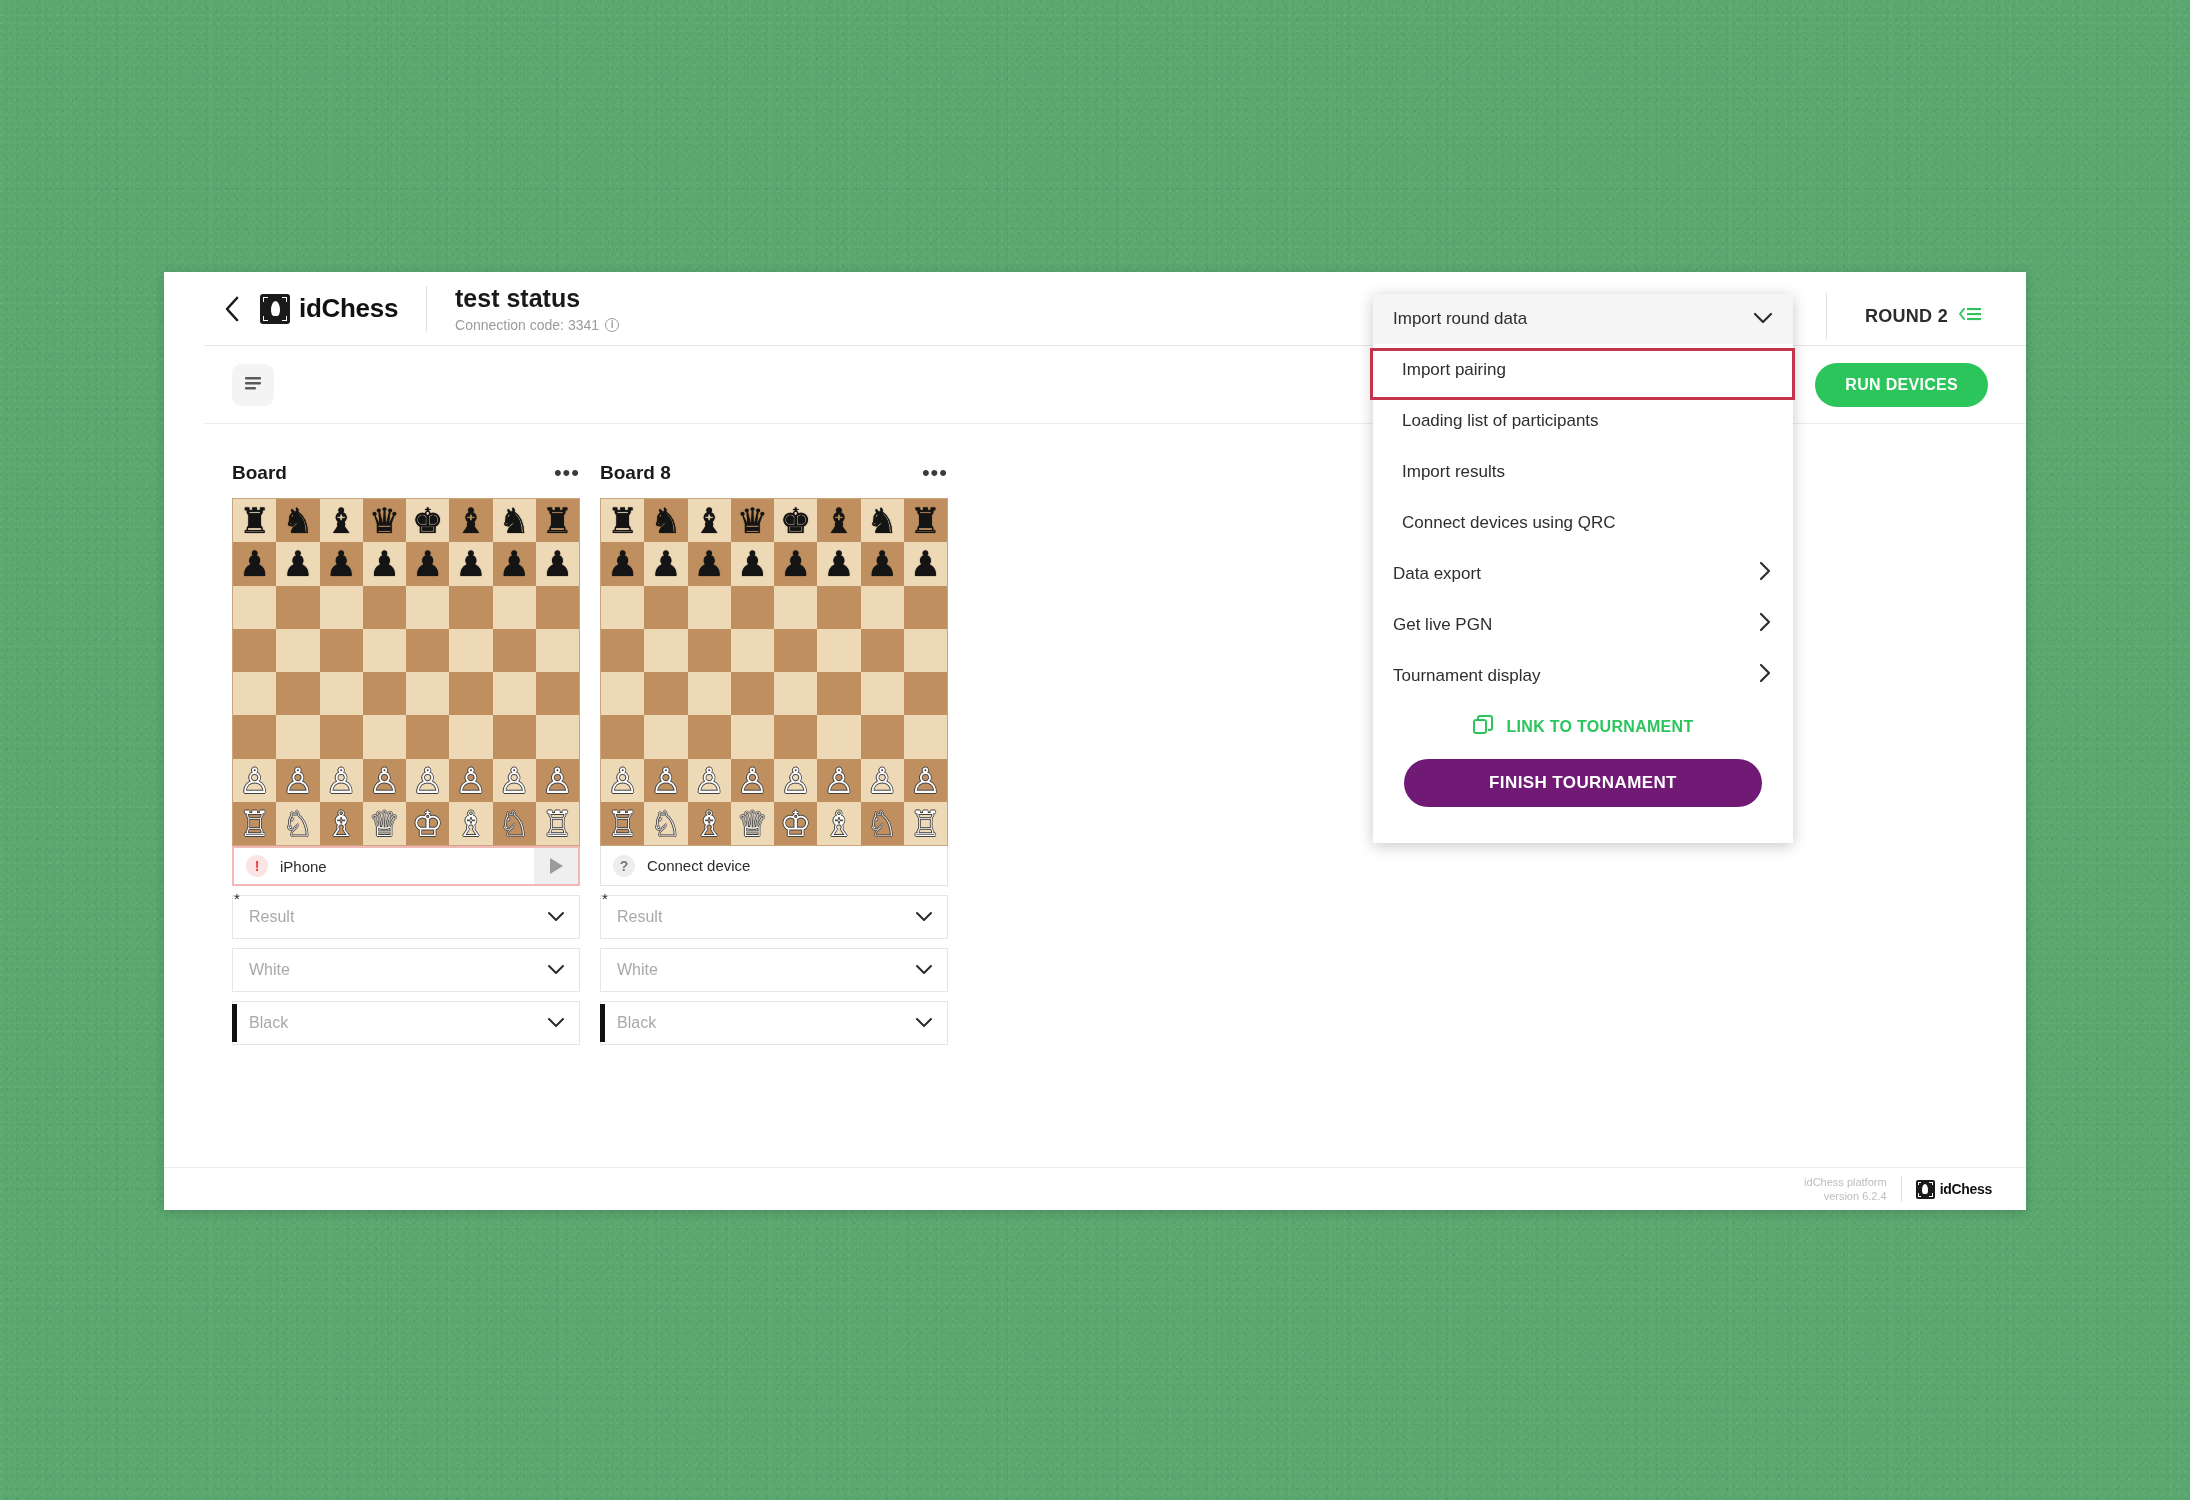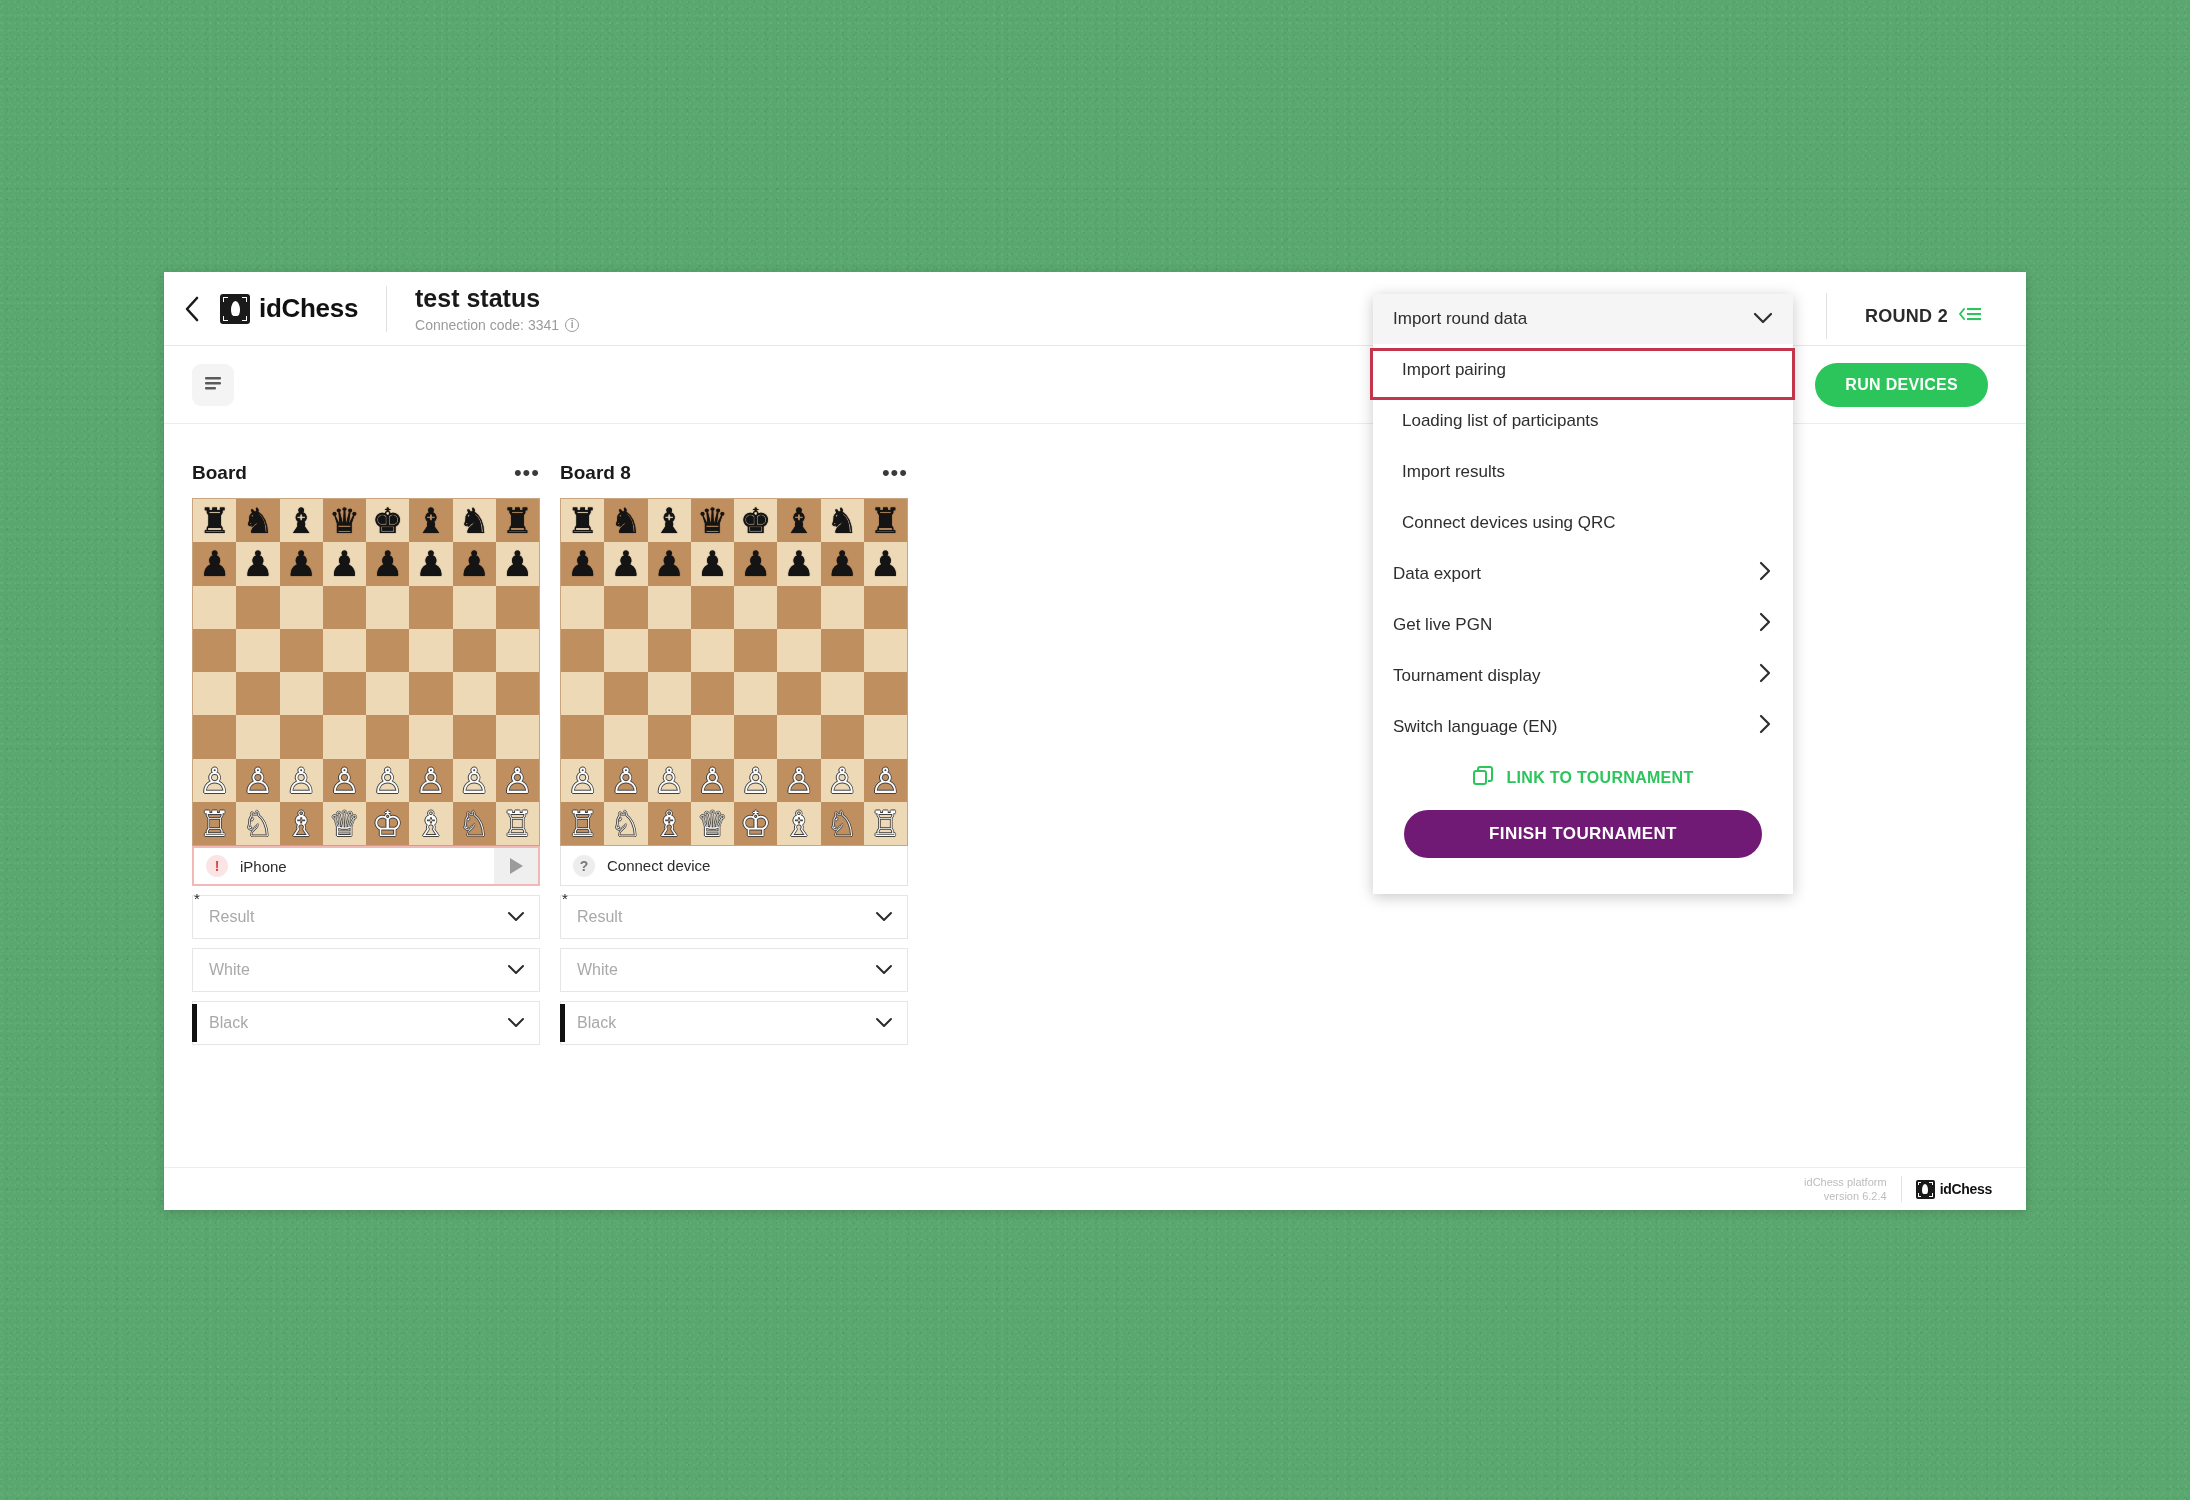--- a/index.html
+++ b/index.html
@@ -26,20 +26,21 @@
     pointer-events: none;
   }
 
   
   #window {
     position: absolute;
     left: 164px; top: 272px;
     width: 1862px; height: 938px;
     background: #ffffff;
     box-shadow: 0 2px 10px rgba(0,0,0,0.18);
+    padding-left: 40px;
   }
 
   
   #app-header {
     height: 74px;
     display: flex; align-items: center;
     border-bottom: 1px solid #e8e8e8;
     position: relative;
   }
   #back-btn {
@@ -744,26 +745,20 @@
         <span class="chev-r"><svg width="12" height="20" viewBox="0 0 12 20">
             <path d="M2 2 L10 10 L2 18" fill="none" stroke="#2e2e2e" stroke-width="2.2" stroke-linecap="round" stroke-linejoin="round"></path>
           </svg></span>
       </div>
       <div class="menu-main">
         <span>Tournament display</span>
         <span class="chev-r"><svg width="12" height="20" viewBox="0 0 12 20">
             <path d="M2 2 L10 10 L2 18" fill="none" stroke="#2e2e2e" stroke-width="2.2" stroke-linecap="round" stroke-linejoin="round"></path>
           </svg></span>
       </div>
-      <div class="menu-main">
-        <span>Switch language (EN)</span>
-        <span class="chev-r"><svg width="12" height="20" viewBox="0 0 12 20">
-            <path d="M2 2 L10 10 L2 18" fill="none" stroke="#2e2e2e" stroke-width="2.2" stroke-linecap="round" stroke-linejoin="round"></path>
-          </svg></span>
-      </div>
     </div>
   <div id="menu-link">
     <span>
       <svg width="22" height="22" viewBox="0 0 22 22">
         <rect x="2" y="6" width="12" height="13" rx="2" fill="none" stroke="#2bc55b" stroke-width="2"></rect>
         <path d="M6 6 V4 a2 2 0 0 1 2 -2 h10 a2 2 0 0 1 2 2 v10 a2 2 0 0 1 -2 2 h-2" fill="none" stroke="#2bc55b" stroke-width="2"></path>
       </svg>
     </span>
     <span>LINK TO TOURNAMENT</span>
   </div>

